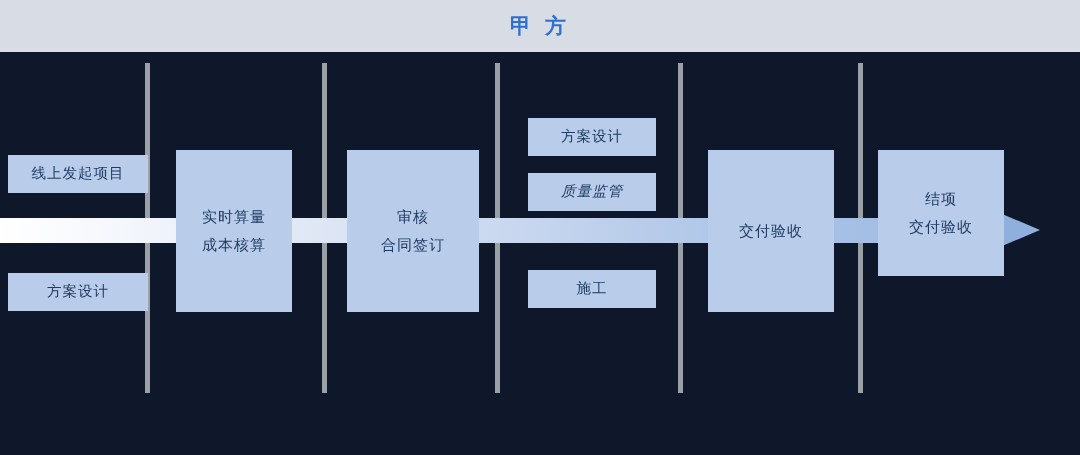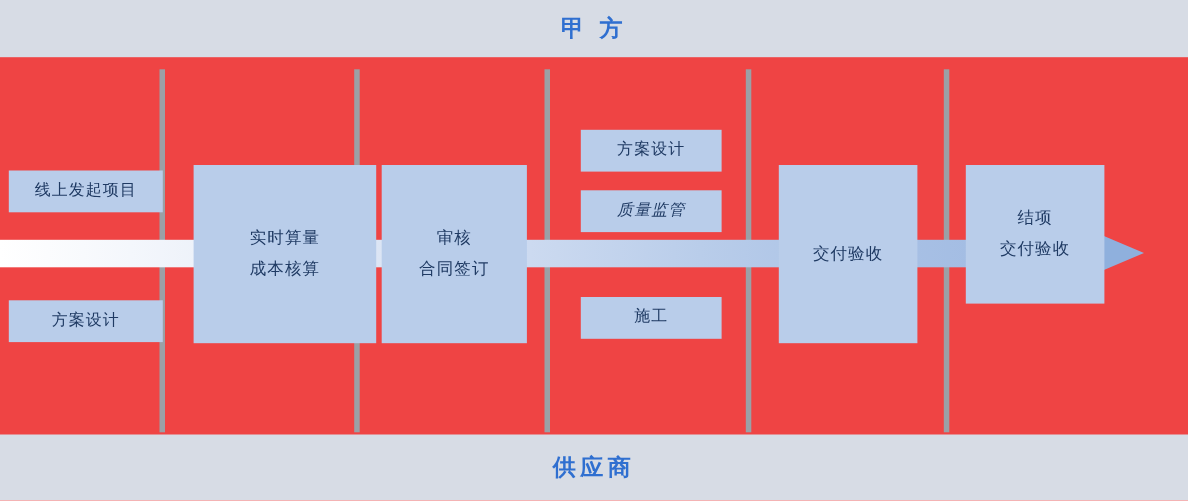--- a/index.html
+++ b/index.html
@@ -4,21 +4,21 @@
 <style>
   html, body {
     margin: 0;
     padding: 0;
     background: #ffffff;
   }
   #stage {
     position: relative;
     width: 1080px;
     height: 455px;
-    background: #ef4444;
+    background: #0f172a;
     font-family: "Liberation Sans", "DejaVu Sans", sans-serif;
     overflow: hidden;
     text-align: center;
   }
 
   
   .lane-band {
     position: absolute;
     left: 0;
     width: 1080px;
@@ -108,21 +108,21 @@
   <div id="arrow-bar"></div>
   <div id="arrow-head"></div>
 
   <div id="steps-layer">
       <div class="step-box small" style="left: 8px; top: 155px; width: 140px; height: 38px;">
         <span class="step-line">线上发起项目</span>
       </div>
       <div class="step-box small" style="left: 8px; top: 273px; width: 140px; height: 38px;">
         <span class="step-line">方案设计</span>
       </div>
-      <div class="step-box tall" style="left: 176px; top: 150px; width: 166px; height: 162px;">
+      <div class="step-box tall" style="left: 176px; top: 150px; width: 116px; height: 162px;">
         <span class="step-line">实时算量</span>
         <span class="step-line">成本核算</span>
       </div>
       <div class="step-box tall" style="left: 347px; top: 150px; width: 132px; height: 162px;">
         <span class="step-line">审核</span>
         <span class="step-line">合同签订</span>
       </div>
       <div class="step-box small" style="left: 528px; top: 118px; width: 128px; height: 38px;">
         <span class="step-line">方案设计</span>
       </div>
@@ -134,17 +134,14 @@
       </div>
       <div class="step-box tall" style="left: 708px; top: 150px; width: 126px; height: 162px;">
         <span class="step-line">交付验收</span>
       </div>
       <div class="step-box tall" style="left: 878px; top: 150px; width: 126px; height: 126px;">
         <span class="step-line">结项</span>
         <span class="step-line">交付验收</span>
       </div>
     </div>
 
-  <div id="lane-bottom" class="lane-band">
-    <span>供应商</span>
-  </div>
 
 </div>
 
 </body></html>

